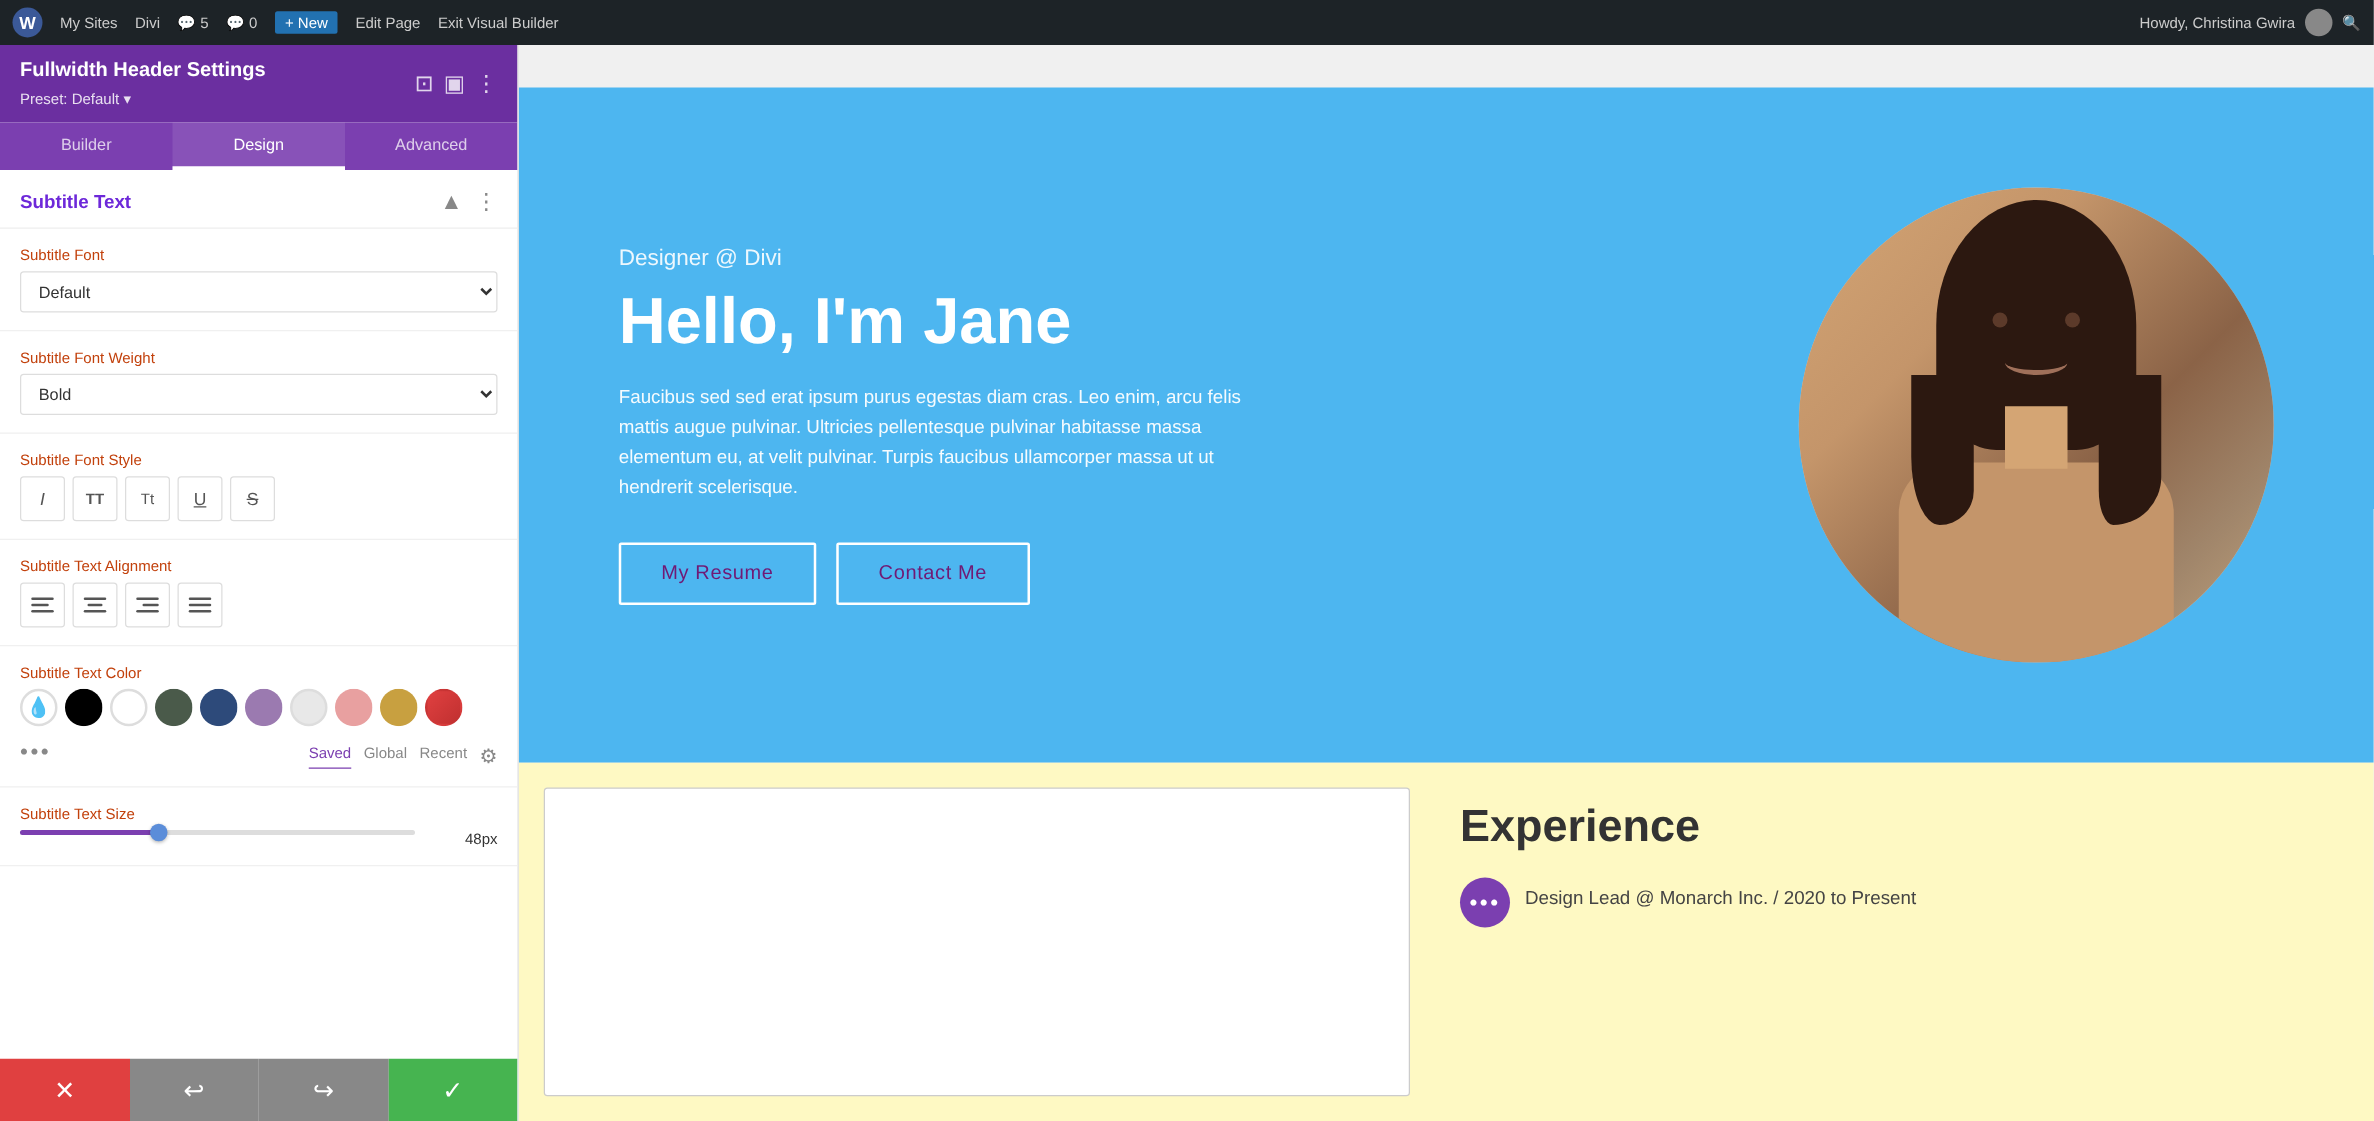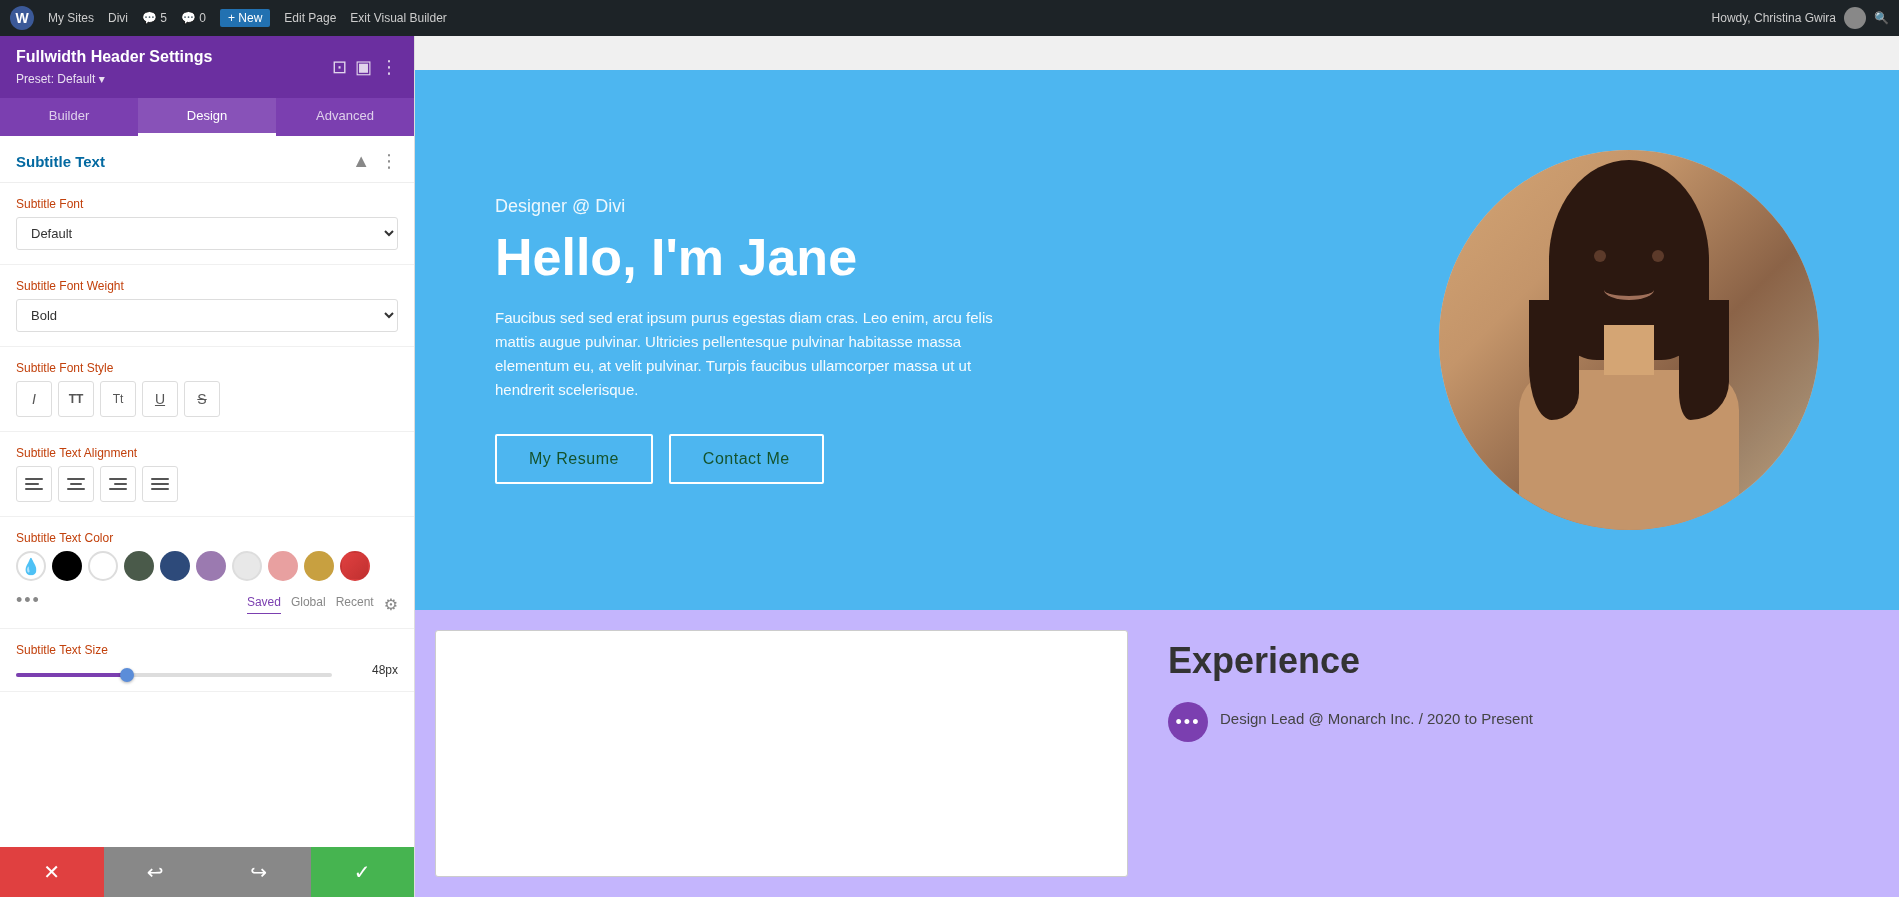--- a/index.html
+++ b/index.html
@@ -87,21 +87,21 @@
     }
 
     
     .section-header {
       display: flex;
       align-items: center;
       justify-content: space-between;
       padding: 14px 16px 10px;
       border-bottom: 1px solid #eee;
     }
-    .section-title { color: #0369a1; font-size: 15px; font-weight: 600; }
+    .section-title { color: #6d28d9; font-size: 15px; font-weight: 600; }
     .section-header-icons { display: flex; gap: 10px; align-items: center; color: #888; font-size: 18px; cursor: pointer; }
 
     
     .field-group { padding: 14px 16px; border-bottom: 1px solid #f0f0f0; }
     .field-label { font-size: 12px; color: #c2410c; margin-bottom: 6px; font-weight: 500; }
     .field-select {
       width: 100%;
       padding: 7px 10px;
       border: 1px solid #ddd;
       border-radius: 3px;
@@ -152,21 +152,21 @@
     }
     .color-swatch.active { border-color: #7b3fb0; }
     .color-swatch.eyedropper { border: 2px solid #ddd; background: white; display: flex; align-items: center; justify-content: center; font-size: 16px; color: #7b3fb0; }
     .color-tabs { display: flex; gap: 10px; margin-top: 8px; font-size: 12px; color: #888; }
     .color-tab { cursor: pointer; }
     .color-tab.active { color: #7b3fb0; border-bottom: 1px solid #7b3fb0; }
     .color-more { font-size: 18px; color: #888; cursor: pointer; letter-spacing: 2px; }
     .color-settings-icon { color: #888; cursor: pointer; font-size: 16px; }
 
     
-    .slider-row { display: flex; align-items: flex-end; gap: 26px; margin-top: 6px; }
+    .slider-row { display: flex; align-items: flex-start; gap: 26px; margin-top: 6px; }
     .slider-track { flex: 1; position: relative; height: 4px; background: #ddd; border-radius: 2px; }
     .slider-fill { position: absolute; left: 0; top: 0; height: 100%; background: #7b3fb0; border-radius: 2px; width: 35%; }
     .slider-thumb {
       position: absolute;
       top: 50%;
       left: 35%;
       transform: translate(-50%, -50%);
       width: 14px; height: 14px;
       background: #5b8dd9;
       border-radius: 50%;
@@ -217,21 +217,21 @@
     }
     .hero-content { flex: 1; color: white; }
     .hero-subtitle { font-size: 18px; margin-bottom: 12px; opacity: 0.9; }
     .hero-title { font-size: 52px; font-weight: 800; margin-bottom: 20px; line-height: 1.1; }
     .hero-description { font-size: 15px; line-height: 1.6; margin-bottom: 32px; opacity: 0.95; max-width: 500px; }
     .hero-buttons { display: flex; gap: 16px; }
     .hero-btn {
       padding: 14px 32px;
       border: 2px solid white;
       background: transparent;
-      color: #14532d;
+      color: #701a75;
       font-size: 16px;
       cursor: pointer;
       border-radius: 2px;
       font-weight: 500;
       letter-spacing: 0.5px;
     }
 
     
     .hero-image-container {
       width: 380px;
@@ -341,21 +341,21 @@
     .avatar-eye {
       width: 12px;
       height: 12px;
       background: #5c3a2a;
       border-radius: 50%;
     }
 
     
     .below-hero {
       flex: 1;
-      background: #c4b5fd;
+      background: #fef9c3;
       display: flex;
       gap: 0;
     }
     .content-left {
       flex: 1;
       border: 1px solid #ccc;
       margin: 20px;
       margin-right: 0;
       background: white;
       border-radius: 3px;

